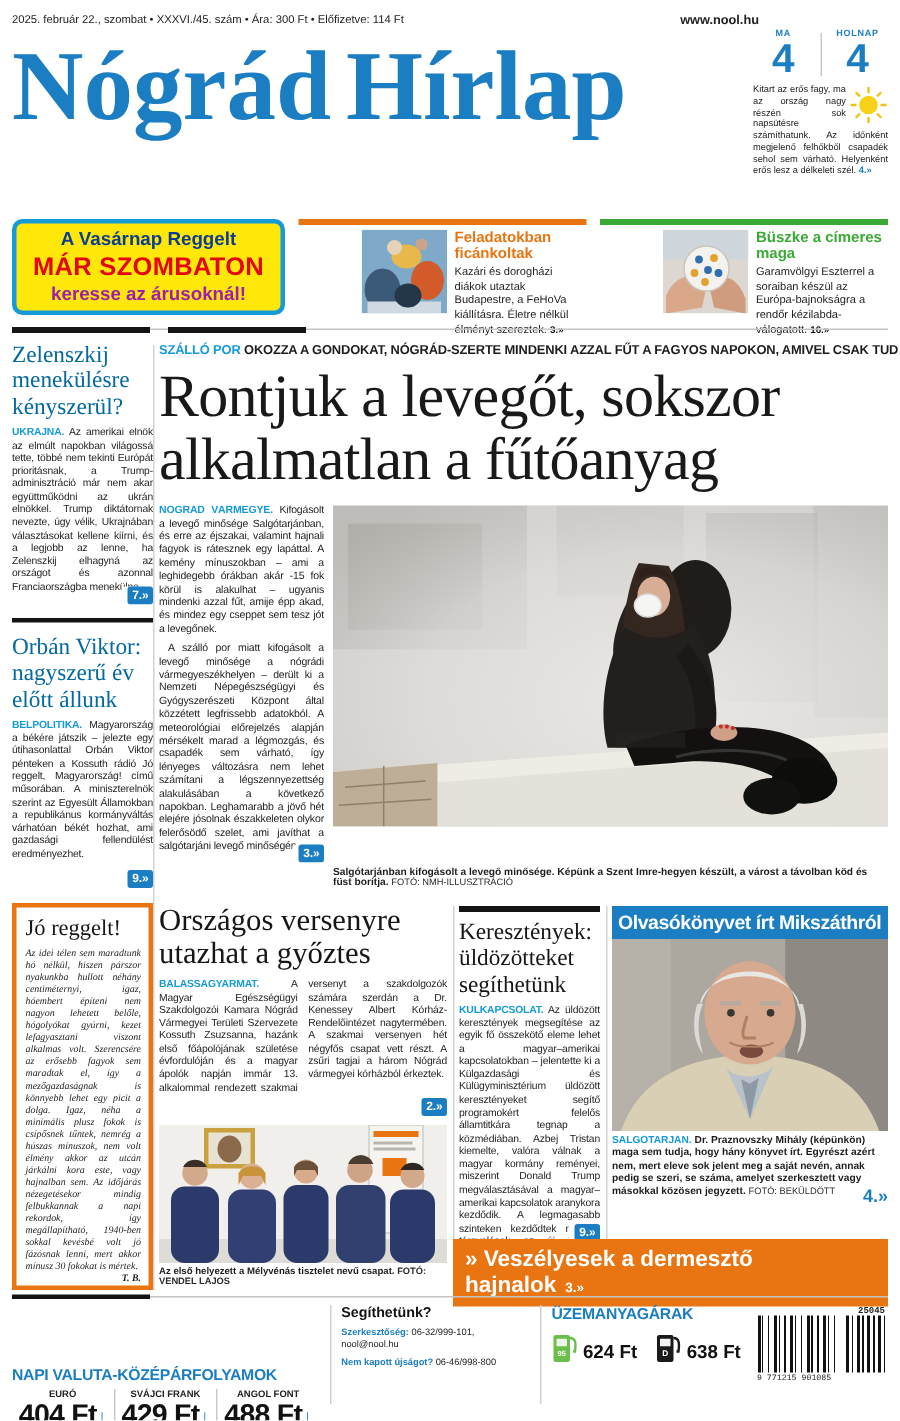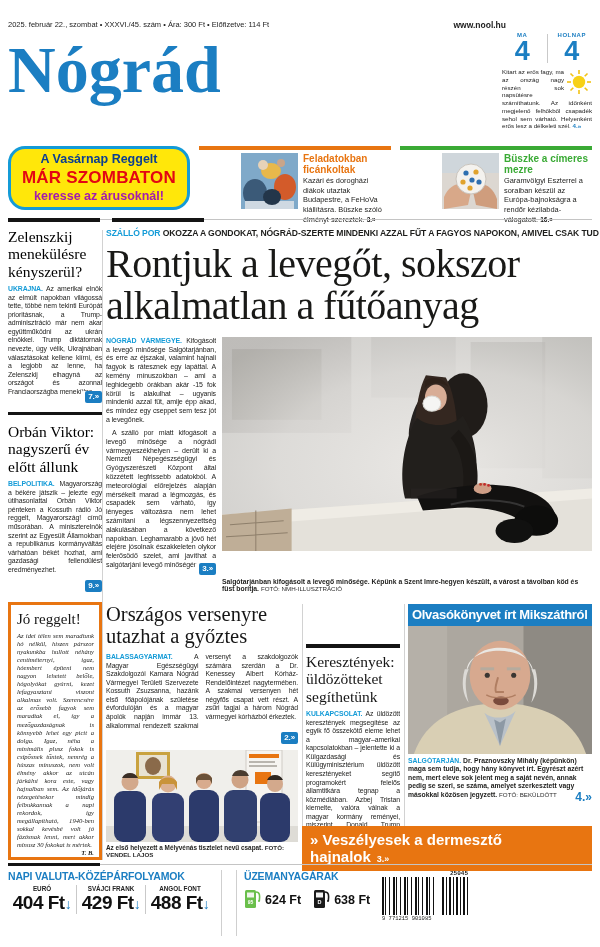--- a/index.html
+++ b/index.html
@@ -1,21 +1,21 @@
 <!DOCTYPE html>
 <html lang="hu" style="--brand_blue: #1b7ec2; --cyan_blue: #149bd7; --navy: #0b3e91; --orange: #e87511; --green: #3aaa35; --red: #e30613; --yellow: #ffe70a;"><head>
 <meta charset="utf-8">
 <style>
   html,body{margin:0;padding:0;background:#fff;}
   .page{position:relative;width:600px;height:947px;background:#fff;overflow:hidden;
         font-family:"Liberation Sans",sans-serif;color:#1d1d1b;}
   .serif{font-family:"Liberation Serif",serif;}
 
   
-  .header{position:absolute;top:20px;left:8px;width:584px;}
+  .header{position:absolute;top:8px;left:8px;width:584px;}
   .dateline{display:flex;justify-content:space-between;font-size:7.5px;color:#222;}
   .dateline .site{font-weight:bold;font-size:8.5px;padding-right:86px;}
   .mastrow{position:relative;height:102px;margin-top:2px;}
   .logo{position:absolute;left:0;top:-4px;display:flex;align-items:flex-start;gap:10px;
         font-family:"Liberation Serif",serif;font-weight:bold;font-size:66px;
         color:var(--brand_blue);line-height:1.28;}
   .crest{display:flex;flex-direction:column;align-items:center;margin-top:26px;}
   .crest .lbl{font-family:"Liberation Serif",serif;font-weight:normal;font-size:12px;
         color:var(--brand_blue);line-height:1;margin-top:1px;}
   .weather{position:absolute;right:0;top:0;width:90px;}
@@ -24,42 +24,42 @@
   .wcol .wl{font-size:6px;font-weight:bold;color:var(--brand_blue);letter-spacing:.5px;}
   .wcol .wt{font-size:27px;font-weight:bold;color:var(--brand_blue);line-height:1;}
   .wdiv{width:1px;background:#c9c9c9;margin:2px 4px;}
   .wfc{font-size:6.2px;line-height:1.25;text-align:justify;margin-top:3px;color:#1a1a1a;}
   .wfc svg{float:right;margin:1px 0 1px 2px;}
   .wref{color:var(--brand_blue);font-weight:bold;}
 
   
   .teasers{position:absolute;top:146px;left:8px;width:584px;height:64px;display:flex;gap:9px;}
   .promo{width:182px;box-sizing:border-box;background:var(--yellow);
-         border:3px solid var(--cyan_blue);border-radius:17px;
+         border:3px solid var(--cyan_blue);border-radius:7px;
          display:flex;flex-direction:column;justify-content:center;align-items:center;line-height:1.25;}
   .promo .p1{color:var(--navy);font-weight:bold;font-size:12.5px;}
   .promo .p2{color:var(--red);font-weight:bold;font-size:17px;letter-spacing:.2px;}
   .promo .p3{color:#a21caf;font-weight:bold;font-size:12.5px;}
   .teaser{flex:1;border-top:4px solid #000;padding-top:3px;display:flex;gap:5px;padding-left:42px;}
   .teaser .timg{width:57px;height:56px;flex:0 0 57px;overflow:hidden;}
   .teaser .ttxt{font-size:7.4px;line-height:1.3;}
   .teaser .ttl{font-weight:bold;font-size:10px;line-height:1.1;margin-bottom:1px;}
   .tref{font-weight:bold;font-size:6.5px;color:#111;}
 
   
   .rulerow{position:absolute;top:219px;left:8px;width:584px;border-top:1px solid #c4c4c4;}
   .rulerow .b1,.rulerow .b2{position:absolute;top:-2px;height:4px;background:#141414;}
   .rulerow .b1{left:0;width:92px;}
   .rulerow .b2{left:104px;width:92px;}
 
   .vsep{position:absolute;left:102px;top:230px;width:1px;height:630px;background:#d2d2d2;}
 
   
   .leftcol{position:absolute;top:228px;left:8px;width:94px;}
-  .lhead{font-family:"Liberation Serif",serif;font-size:15.5px;line-height:1.12;color:#000000;}
+  .lhead{font-family:"Liberation Serif",serif;font-size:15.5px;line-height:1.12;color:#0369a1;}
   .lbody{position:relative;font-size:6.9px;line-height:1.24;text-align:justify;
          letter-spacing:-.1px;margin-top:5px;overflow:hidden;}
   .tag{color:var(--cyan_blue);font-weight:bold;}
   .pref{position:absolute;right:0;bottom:0;background:var(--brand_blue);color:#fff;
         font-weight:bold;font-size:8px;line-height:1;padding:2px 3px;border-radius:2px;
         box-shadow:-4px 0 0 0 #fff;}
   .lrule{height:3px;background:#141414;margin:9px 0 8px 0;}
   .gm{box-sizing:border-box;border:3px solid var(--orange);margin-top:10px;padding:6px 5px 5px 6px;height:258px;overflow:hidden;}
   .gm .gmt{font-family:"Liberation Serif",serif;font-size:15px;color:#161616;margin-bottom:4px;}
   .gm .gmb{font-family:"Liberation Serif",serif;font-style:italic;font-size:6.6px;
@@ -86,42 +86,42 @@
   .second{position:absolute;top:604px;left:106px;width:486px;height:256px;}
   .colA{position:absolute;left:0;top:0;width:192px;}
   .colA .h2{font-family:"Liberation Serif",serif;font-size:20.5px;line-height:1.05;color:#161616;}
   .colA .body2{position:relative;margin-top:6px;height:92px;overflow:hidden;
                column-count:2;column-gap:7px;font-size:6.9px;line-height:1.24;
                text-align:justify;letter-spacing:-.1px;}
   .colA .pref{bottom:1px;}
   .teamphoto{margin-top:5px;width:192px;height:92px;overflow:hidden;background:#efeeea;}
   .capA{font-size:6.4px;font-weight:bold;margin-top:2px;}
   .sep2{position:absolute;top:0;width:1px;height:248px;background:#d2d2d2;}
-  .colB{position:absolute;left:200px;top:0;width:94px;margin-top:40px;}
+  .colB{position:absolute;left:200px;top:0;width:94px;}
   .colB .bbar{height:4px;background:#141414;margin-bottom:5px;}
   .colB .h3{font-family:"Liberation Serif",serif;font-size:15.5px;line-height:1.12;color:#161616;}
   .colB .body3{position:relative;font-size:6.9px;line-height:1.24;text-align:justify;
                letter-spacing:-.1px;margin-top:5px;height:158px;overflow:hidden;}
   .colC{position:absolute;left:302px;top:0;width:184px;}
   .colC .bluebar{background:var(--brand_blue);color:#fff;font-weight:bold;font-size:13px;
                  letter-spacing:-.3px;padding:3px 4px 4px 4px;}
   .mikphoto{width:184px;height:128px;overflow:hidden;background:#a9a49c;}
   .capC{position:relative;font-size:6.8px;line-height:1.25;margin-top:3px;height:48px;overflow:hidden;}
   .bigref{position:absolute;right:0;bottom:0;color:var(--brand_blue);font-weight:bold;
           font-size:12px;background:#fff;padding-left:4px;}
   .banner{position:absolute;left:196px;top:222px;width:290px;background:var(--orange);
           color:#fff;font-weight:bold;font-size:15px;padding:5px 8px 6px 8px;box-sizing:border-box;}
   .banner .bref{font-size:9px;margin-left:6px;}
 
   
   .footer{position:absolute;top:864px;left:8px;width:584px;border-top:1px solid #c4c4c4;}
   .footer .fbar{position:absolute;top:-2px;left:0;width:92px;height:3px;background:#141414;}
   .frow{display:flex;margin-top:5px;height:66px;}
   .fx{width:1px;background:#cfcfcf;margin:0 7px;}
-  .cur{width:206px;}
+  .cur{width:206px;margin-top:41px;}
   .fh{color:var(--brand_blue);font-weight:bold;font-size:10.5px;letter-spacing:-.2px;}
   .curcells{display:flex;margin-top:3px;}
   .curc{flex:1;text-align:center;}
   .curc+.curc{border-left:1px solid #c9c9c9;}
   .curl{font-size:6.3px;font-weight:bold;color:#222;}
   .curv{font-size:19px;font-weight:bold;letter-spacing:-.5px;color:#111;}
   .arr{color:var(--brand_blue);font-size:14px;font-weight:bold;}
   .help{width:126px;}
   .help .hh{font-weight:bold;font-size:9.5px;color:#111;}
   .help .hl{font-size:6.2px;margin-top:4px;line-height:1.3;}
@@ -144,20 +144,21 @@
 <div class="page">
 
   <div class="header">
     <div class="dateline">
       <span>2025. február 22., szombat • XXXVI./45. szám • Ára: 300 Ft • Előfizetve: 114 Ft</span>
       <span class="site">www.nool.hu</span>
     </div>
     <div class="mastrow">
       <div class="logo">
         <span>Nógrád</span>
+        <span>Hírlap</span>
       </div>
       <div class="weather">
         <div class="wtemps">
           <div class="wcol">
             <div class="wl">MA</div>
             <div class="wt">4</div>
           </div>
           <div class="wdiv"></div>
           <div class="wcol">
             <div class="wl">HOLNAP</div>
@@ -199,42 +200,42 @@
           <ellipse cx="30" cy="18" rx="10" ry="8" fill="#e8b84b"></ellipse>
           <ellipse cx="44" cy="34" rx="11" ry="13" fill="#d35b2a"></ellipse>
           <circle cx="22" cy="12" r="5" fill="#e6d2b8"></circle>
           <circle cx="40" cy="10" r="4" fill="#caa58a"></circle>
           <rect x="4" y="48" width="49" height="8" fill="#cfd9e2"></rect>
           <ellipse cx="31" cy="44" rx="9" ry="8" fill="#23364a"></ellipse>
         </svg>
       </div>
       <div class="ttxt">
         <div class="ttl" style="color: rgb(232, 117, 17);">Feladatokban ficánkoltak</div>
-        <span>Kazári és dorogházi diákok utaztak Budapestre, a FeHoVa kiállításra. Büszke szóló élményt szereztek. </span><span class="tref">3.»</span>
+        <span>Kazári és dorogházi diákok utaztak Budapestre, a FeHoVa kiállításra. Életre nélkül élményt szereztek. </span><span class="tref">3.»</span>
       </div>
     </div>
 
     <div class="teaser" style="border-top-color: rgb(58, 170, 53);">
       <div class="timg">
         <svg width="57" height="56" viewBox="0 0 57 56" preserveAspectRatio="none">
           <rect width="57" height="56" fill="#dcd7d1"></rect>
           <rect width="57" height="20" fill="#cfd6db"></rect>
           <path d="M2,44 C8,30 20,28 30,34 L26,52 L2,56 Z" fill="#d8a889"></path>
           <path d="M55,46 C50,32 40,28 30,34 L34,52 L55,56 Z" fill="#cf9d7d"></path>
           <circle cx="29" cy="26" r="15" fill="#f4f2ee" stroke="#c9c4bd"></circle>
           <circle cx="24" cy="20" r="2.6" fill="#2e6fb0"></circle>
             <circle cx="34" cy="19" r="2.6" fill="#e0a32e"></circle>
           <circle cx="21" cy="29" r="2.6" fill="#e0a32e"></circle>
             <circle cx="30" cy="27" r="2.6" fill="#2e6fb0"></circle>
           <circle cx="37" cy="29" r="2.6" fill="#2e6fb0"></circle>
             <circle cx="28" cy="35" r="2.6" fill="#e0a32e"></circle>
         </svg>
       </div>
       <div class="ttxt">
-        <div class="ttl" style="color: rgb(58, 170, 53);">Büszke a címeres mezre</div>
+        <div class="ttl" style="color: rgb(58, 170, 53);">Büszke a címeres maga</div>
         <span>Garamvölgyi Eszterrel a soraiban készül az Európa-bajnokságra a rendőr kézilabda-válogatott. </span><span class="tref">16.»</span>
       </div>
     </div>
   </div>
 
   <div class="rulerow">
       <div class="b1"></div>
       <div class="b2"></div>
     </div>
   <div class="vsep"></div>
@@ -424,20 +425,25 @@
             <div class="curl">SVÁJCI FRANK</div>
             <div class="curv"><span>429 Ft</span><span class="arr">↓</span></div>
           </div>
           <div class="curc">
             <div class="curl">ANGOL FONT</div>
             <div class="curv"><span>488 Ft</span><span class="arr">↓</span></div>
           </div>
         </div>
       </div>
       <div class="fx"></div>
+      <div class="help">
+        <div class="hh">Segíthetünk?</div>
+        <div class="hl"><span class="hlb">Szerkesztőség:</span><span> 06-32/999-101, nool@nool.hu</span></div>
+        <div class="hl"><span class="hlb">Nem kapott újságot?</span><span> 06-46/998-800</span></div>
+      </div>
       <div class="fx"></div>
       <div class="fuel">
         <div class="fh">ÜZEMANYAGÁRAK</div>
         <div class="fuelrow">
           <span>
             <svg width="17" height="22" viewBox="0 0 17 22">
               <rect x="1" y="3" width="11" height="18" rx="1.5" fill="#6abf4b"></rect>
               <rect x="3" y="5.5" width="7" height="5" fill="#eef5ea"></rect>
               <text x="6.5" y="17" font-size="5" font-family="Liberation Sans" font-weight="bold" fill="#fff" text-anchor="middle">95</text>
               <path d="M12,5 C16,5 16,9 15.3,14 L14,14" stroke="#6abf4b" stroke-width="1.6" fill="none"></path>

